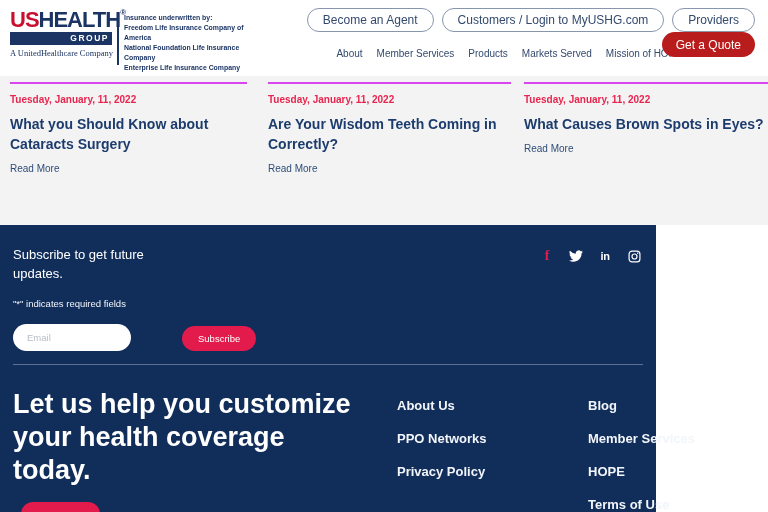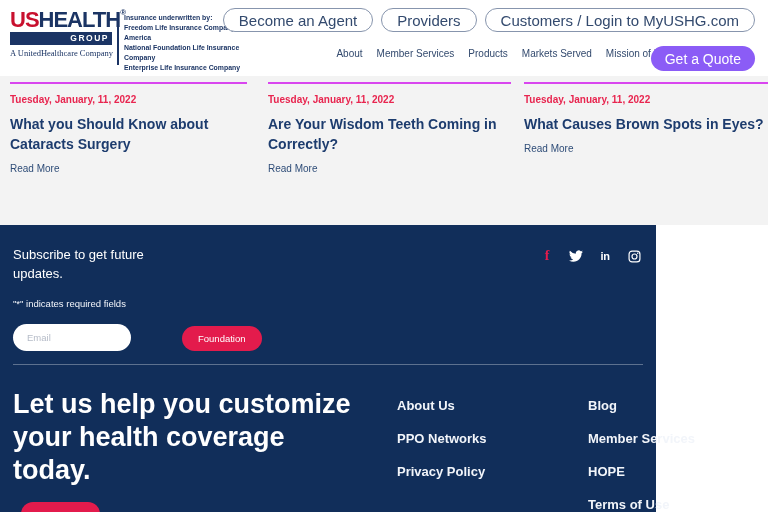--- a/index.html
+++ b/index.html
@@ -11,24 +11,24 @@
   .logo{position:absolute;left:10px;top:9px;width:102px;cursor:pointer;}
   .logo-word{font-size:22px;font-weight:bold;letter-spacing:-1px;line-height:1;white-space:nowrap;}
   .logo-us{color:#c8102e;}
   .logo-health{color:#1b3464;}
   .logo-reg{font-size:8px;color:#1b3464;vertical-align:top;font-weight:bold;}
   .group-bar{background:#1b3464;color:#fff;font-size:8.5px;font-weight:bold;letter-spacing:1.5px;text-align:right;padding:1px 3px 2px 3px;margin-top:1px;}
   .logo-tagline{font-family:"Liberation Serif", serif;font-size:8.5px;color:#1b3464;margin-top:3px;white-space:nowrap;}
   .logo-sep{position:absolute;left:117px;top:12px;width:2px;height:53px;background:#1b3464;}
   .underwriter{position:absolute;left:124px;top:13px;width:128px;font-size:6.9px;font-weight:bold;color:#1b3464;line-height:1.45;}
   .top-buttons{position:absolute;top:8px;right:13px;display:flex;gap:8px;}
-  .pill-btn{height:24px;padding:0 15px;border:1px solid #8795ad;border-radius:13px;background:#fff;color:#334a6e;font-size:15px;display:flex;align-items:center;font-family:"Liberation Sans",sans-serif;cursor:pointer;white-space:nowrap;}
+  .pill-btn{height:24px;padding:0 15px;border:1px solid #8795ad;border-radius:13px;background:#fff;color:#334a6e;font-size:12px;display:flex;align-items:center;font-family:"Liberation Sans",sans-serif;cursor:pointer;white-space:nowrap;}
   .main-nav{position:absolute;top:46px;right:86px;display:flex;gap:14px;font-size:10px;color:#334a6e;align-items:center;height:14px;}
   .main-nav a{cursor:pointer;white-space:nowrap;}
-  .quote-btn{position:absolute;top:46px;right:13px;height:25px;padding:0 14px;border:none;border-radius:13px;background:#8b5cf6;color:#fff;font-size:14px;font-family:"Liberation Sans",sans-serif;cursor:pointer;}
+  .quote-btn{position:absolute;top:32px;right:13px;height:25px;padding:0 14px;border:none;border-radius:13px;background:#b91c1c;color:#fff;font-size:12px;font-family:"Liberation Sans",sans-serif;cursor:pointer;}
 
   
   .articles{position:absolute;top:76px;left:0;width:768px;height:149px;background:#f3f3f3;}
   .card{position:absolute;top:6px;border-top:2px solid #d946ef;padding-top:10px;}
   .card-1{left:10px;width:237px;}
   .card-2{left:268px;width:243px;}
   .card-3{left:524px;width:244px;}
   .card-date{font-size:10px;font-weight:bold;color:#e8254f;}
   .card-title{margin-top:9px;font-size:14px;font-weight:bold;color:#1d3c6e;line-height:20px;cursor:pointer;}
   .card-readmore{margin-top:9px;font-size:10px;color:#2f4d78;cursor:pointer;}
@@ -67,22 +67,22 @@
     </div>
     <div class="logo-sep"></div>
     <div class="underwriter">
       <div>Insurance underwritten by:</div>
       <div>Freedom Life Insurance Company of America</div>
       <div>National Foundation Life Insurance Company</div>
       <div>Enterprise Life Insurance Company</div>
     </div>
     <div class="top-buttons">
       <button class="pill-btn">Become an Agent</button>
+      <button class="pill-btn">Customers / Login to MyUSHG.com</button>
       <button class="pill-btn">Providers</button>
-      <button class="pill-btn">Customers / Login to MyUSHG.com</button>
     </div>
     <nav class="main-nav">
       <a>About</a>
       <a>Member Services</a>
       <a>Products</a>
       <a>Markets Served</a>
       <a>Mission of HOPE</a>
     </nav>
     <button class="quote-btn">Get a Quote</button>
   </header>
@@ -126,21 +126,21 @@
             <rect x="2" y="2" width="20" height="20" rx="5.5"></rect>
             <circle cx="12" cy="12" r="4.6"></circle>
             <circle cx="17.9" cy="6.1" r="1.3" fill="#ffffff" stroke="none"></circle>
           </svg>
       </span>
     </div>
 
     <div class="required-note">"*" indicates required fields</div>
 
     <input class="email-input" type="text" placeholder="Email" style="">
-    <button class="subscribe-btn">Foundation</button>
+    <button class="subscribe-btn">Subscribe</button>
 
     <div class="footer-divider"></div>
 
     <h1 class="cta-heading" style="margin:0;">
       <div>Let us help you customize</div>
       <div>your health coverage</div>
       <div>today.</div>
     </h1>
 
     <button class="cta-cut-btn"></button>

